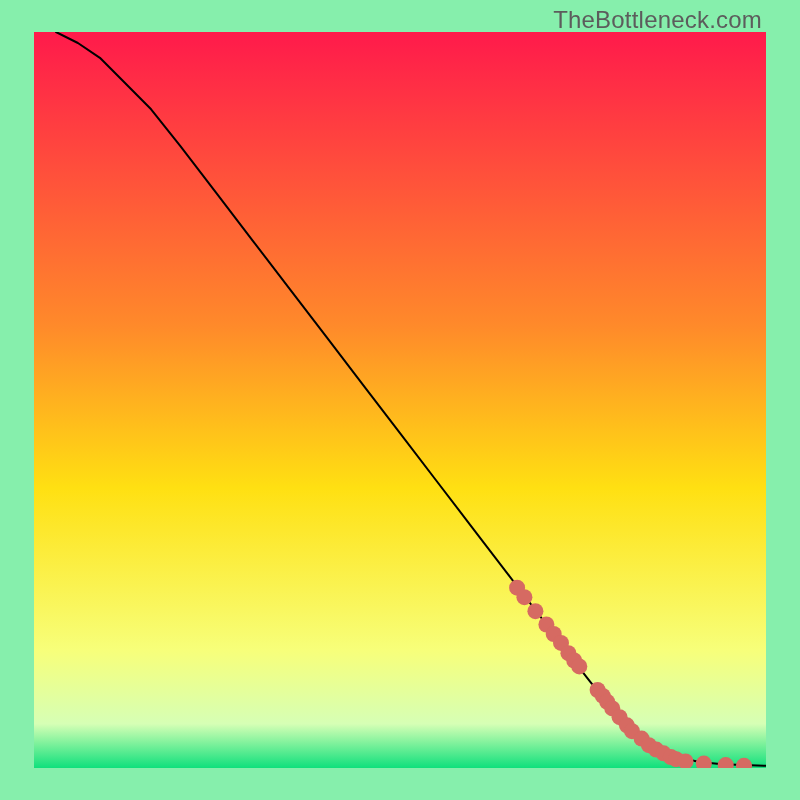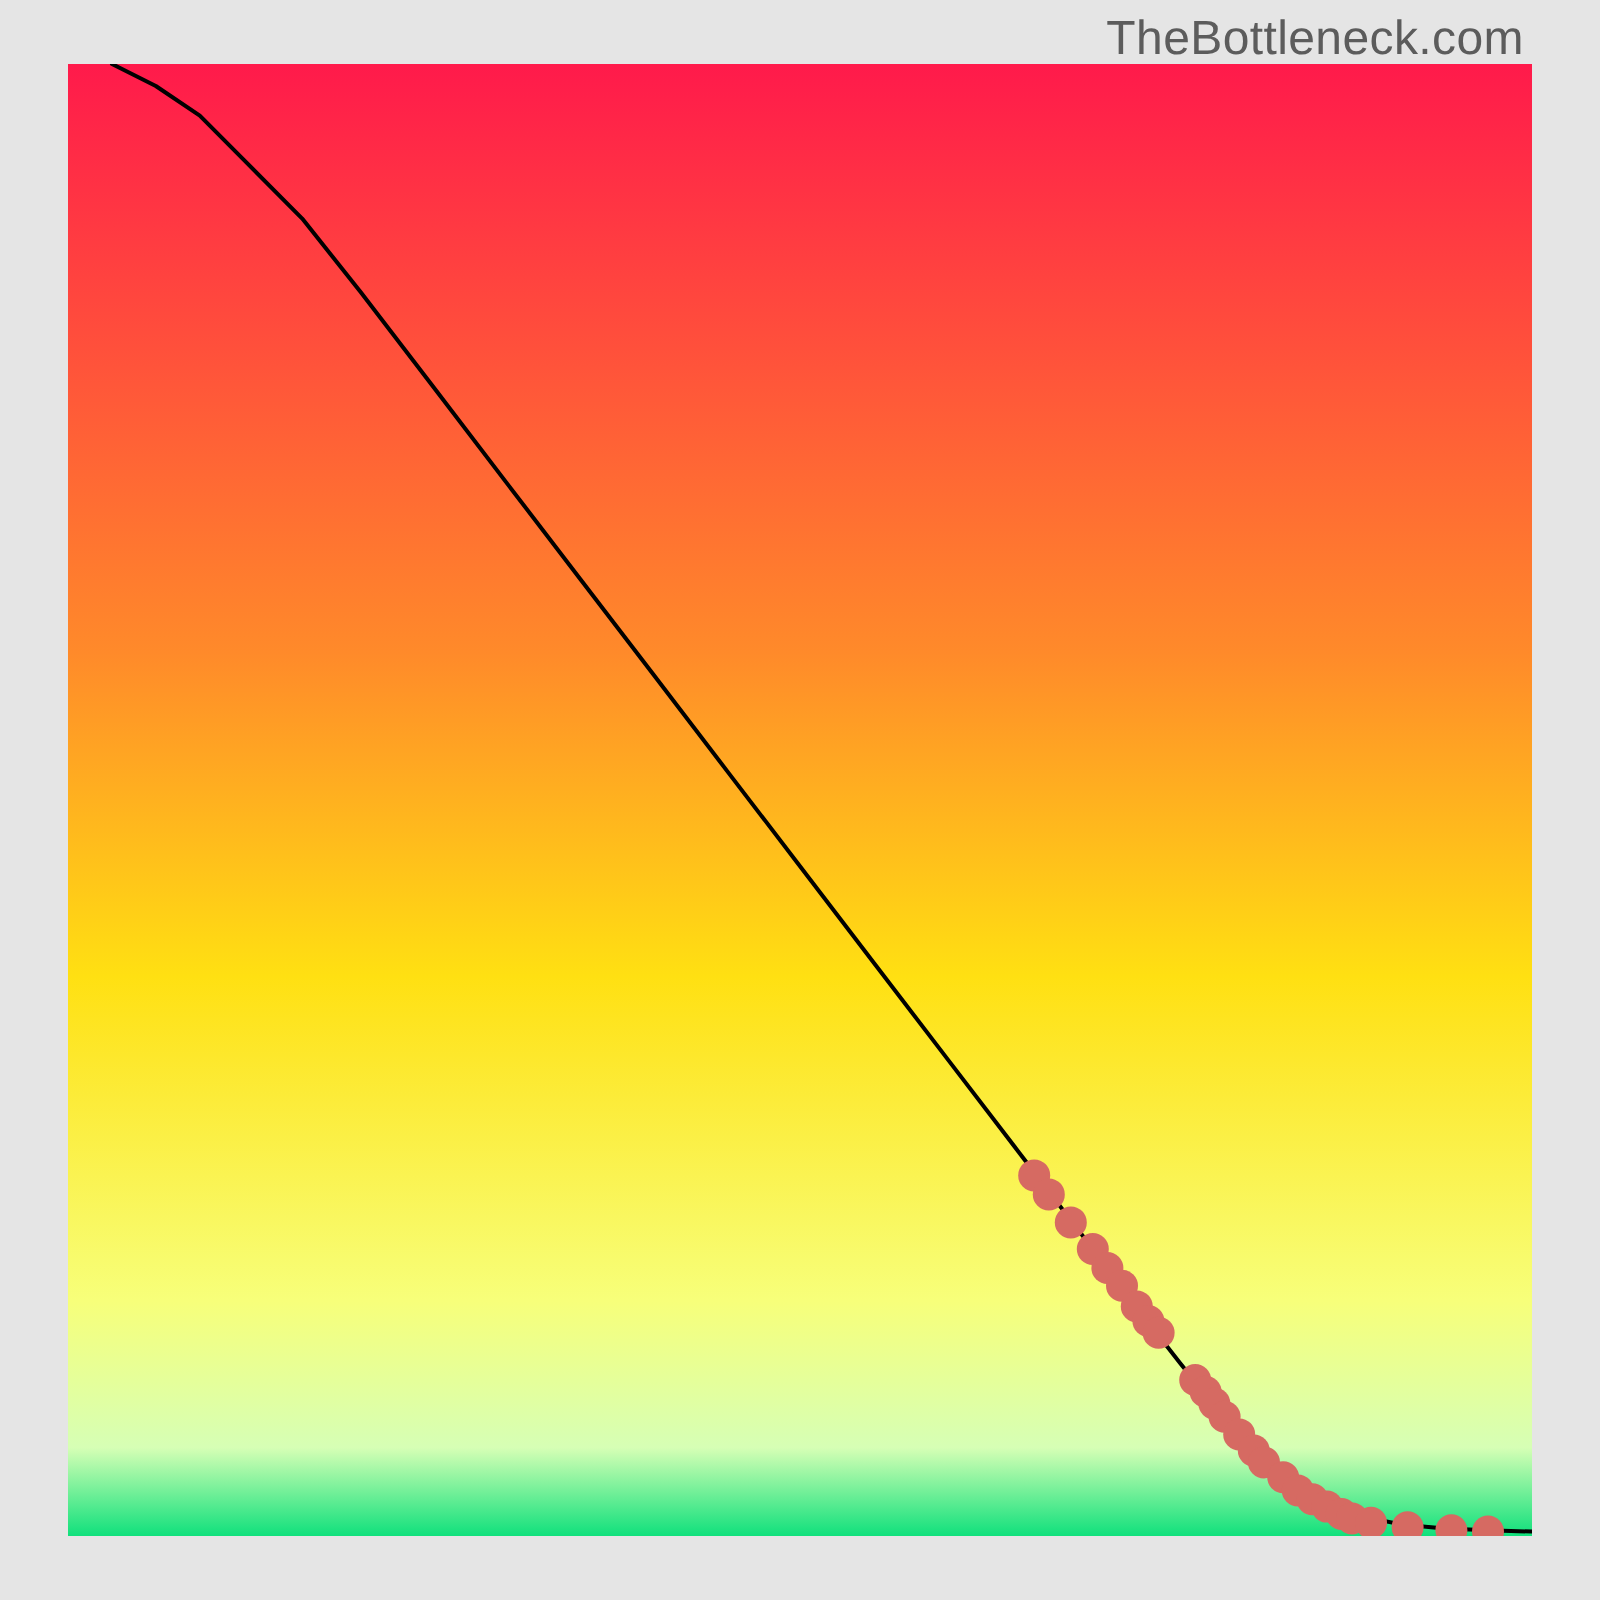--- a/index.html
+++ b/index.html
@@ -6,21 +6,21 @@
     margin: 0;
     padding: 0;
     width: 800px;
     height: 800px;
     background: #000;
     overflow: hidden;
   }
   .frame {
     position: absolute;
     inset: 0;
-    background: #e5e5e5;
+    background: #86efac;
   }
   .plot-wrap {
     position: absolute;
     left: 34px;
     top: 32px;
     width: 732px;
     height: 736px;
   }
   .plot {
     position: absolute;

